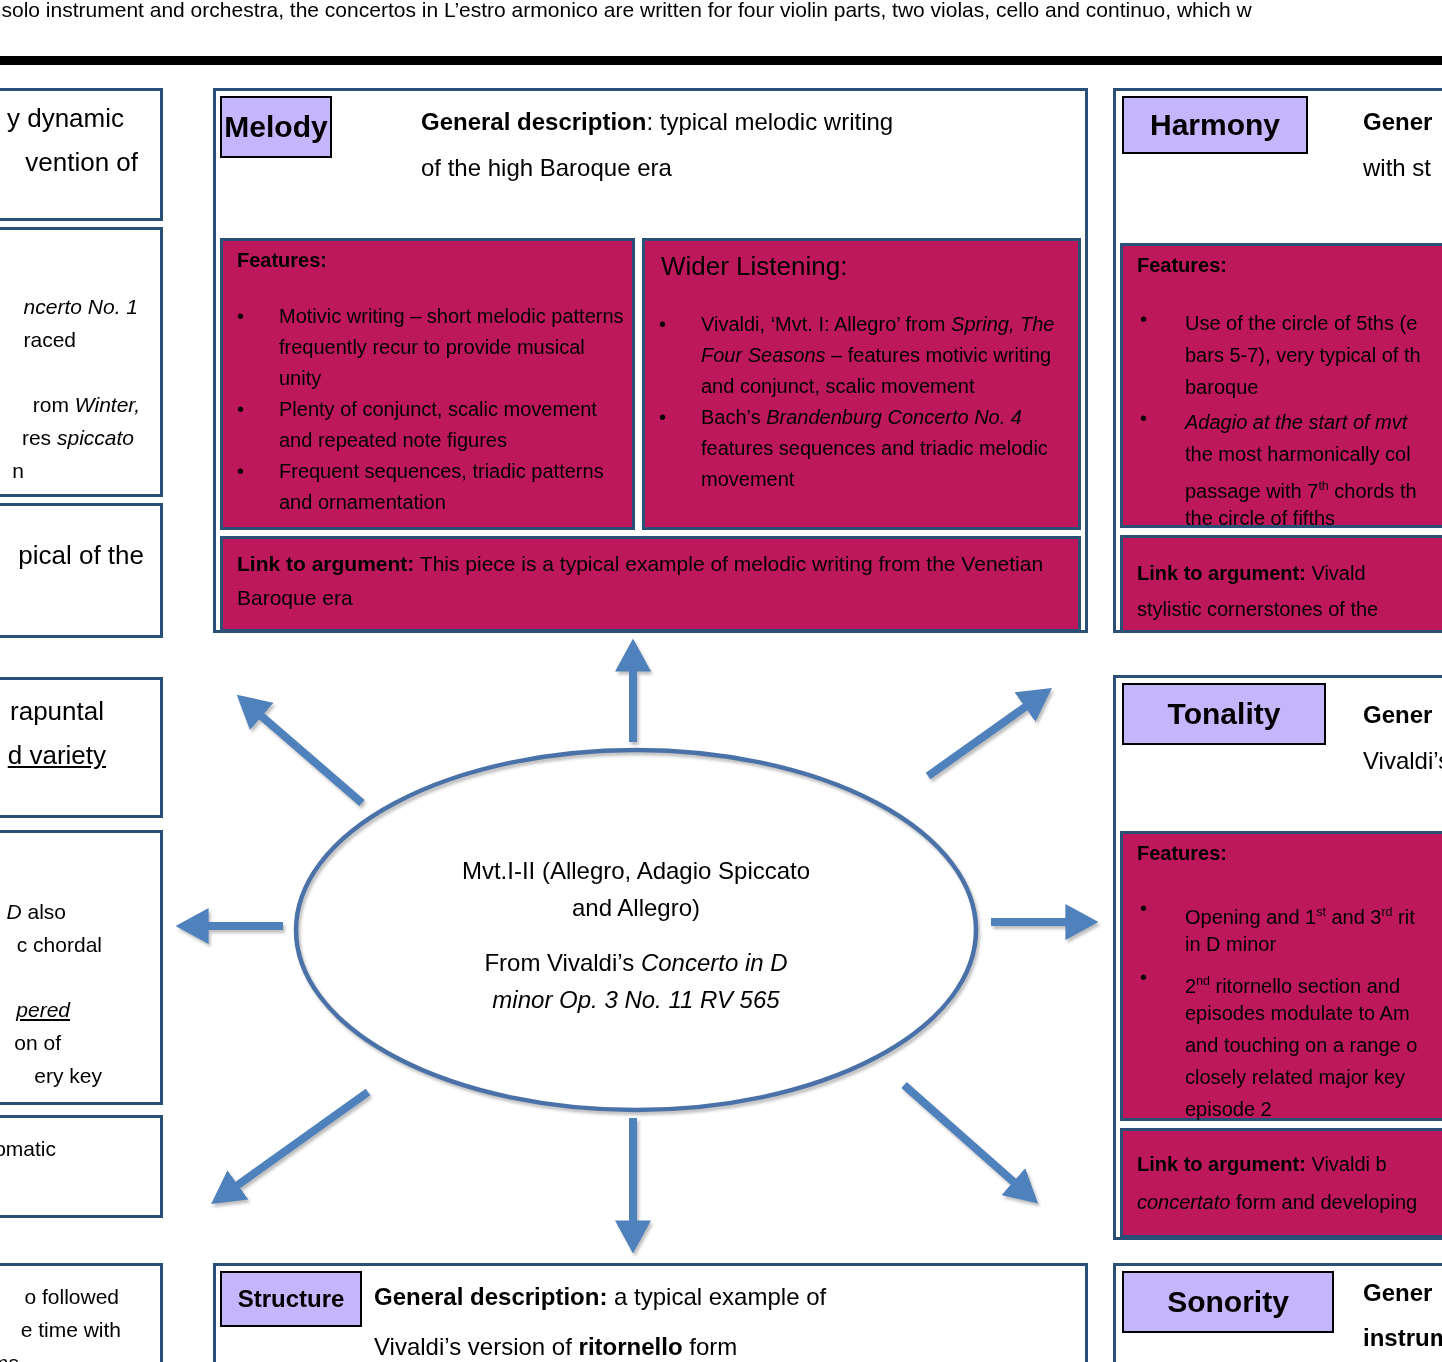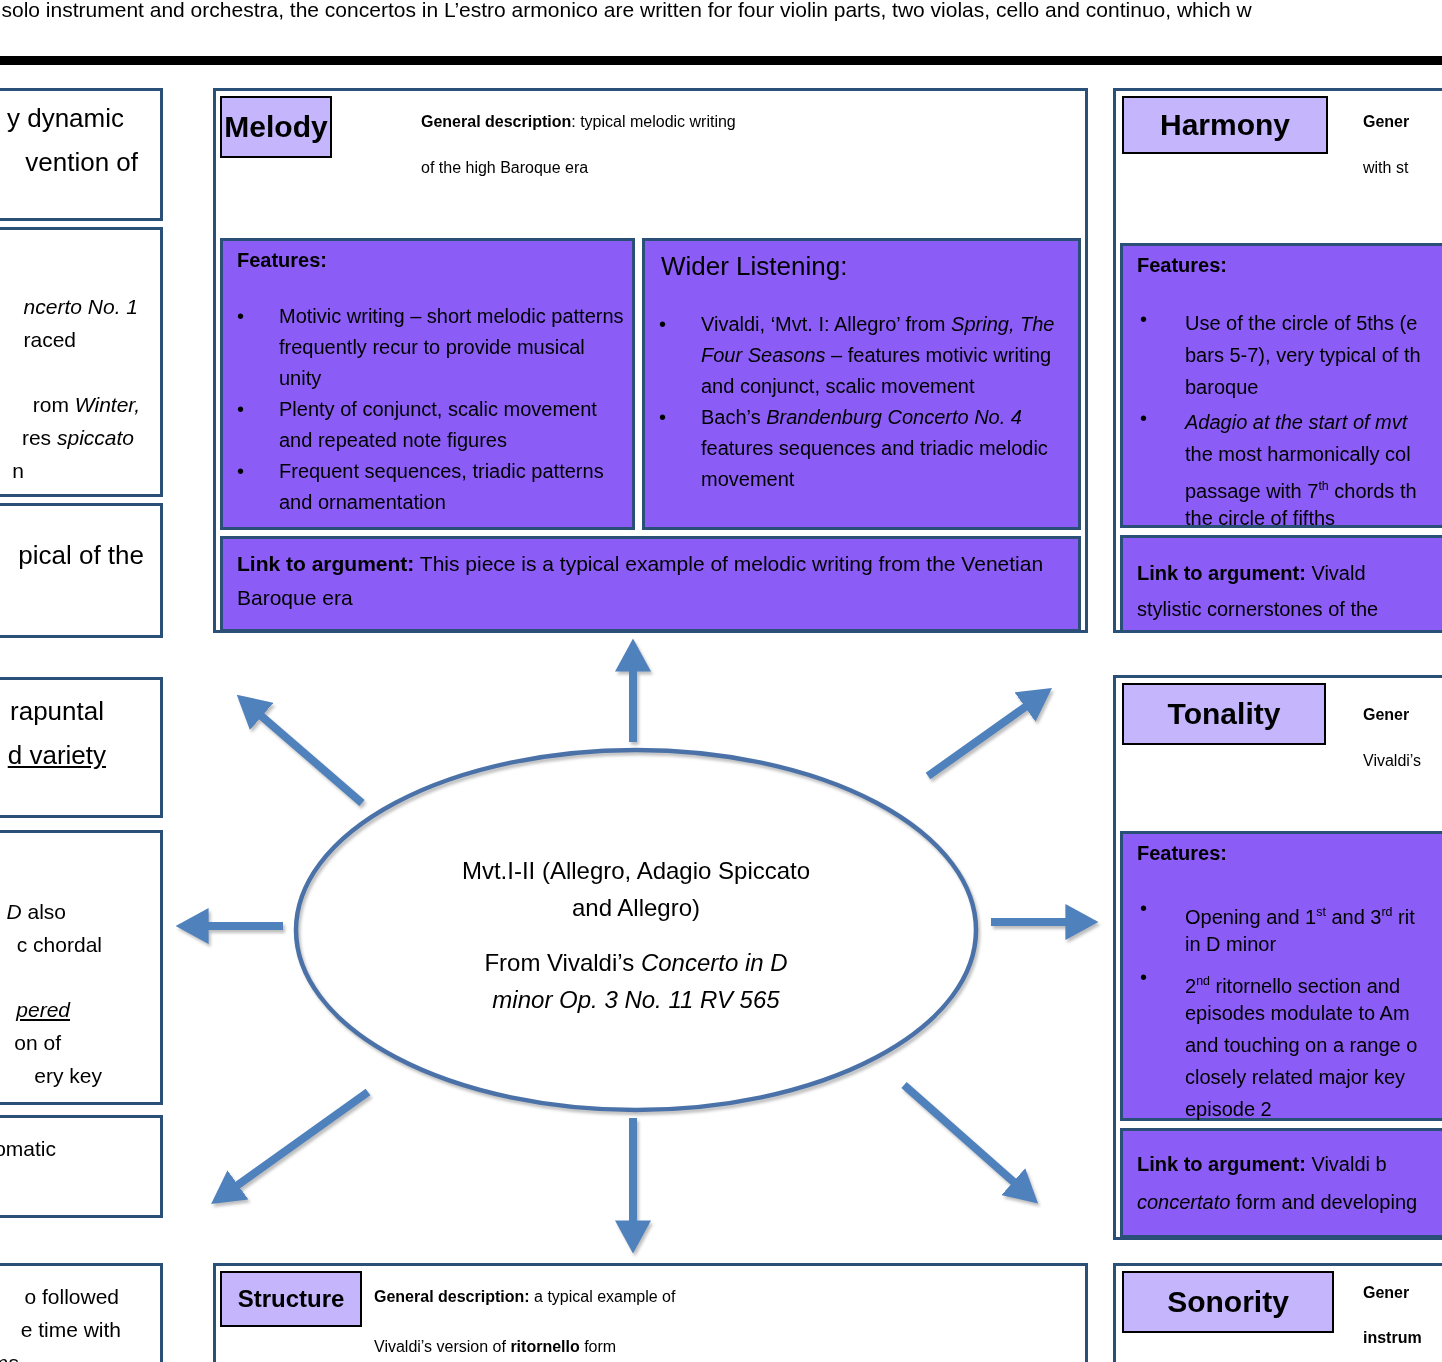--- a/index.html
+++ b/index.html
@@ -1,29 +1,29 @@
 <!DOCTYPE html>
 <html style="--border: #2b5078; --arrow: #4f81bd; --ellipse: #4a72a8; --rule: #000000;"><head>
 <meta charset="utf-8">
 <style>
   html,body{margin:0;padding:0;background:#fff;}
   .page{position:relative;width:1442px;height:1362px;background:#fff;overflow:hidden;
         font-family:"Liberation Sans",sans-serif;color:#000;}
   .box{position:absolute;border:3px solid var(--border,#2b5078);background:#fff;box-sizing:border-box;}
-  .cell{position:absolute;border:3px solid var(--border,#2b5078);background:#8b5cf6;box-sizing:border-box;}
+  .cell{position:absolute;border:3px solid var(--border,#2b5078);background:#be185d;box-sizing:border-box;}
   .labelbox{position:absolute;border:2px solid #000;background:#c4b5fd;display:flex;align-items:center;
             justify-content:center;font-weight:700;box-sizing:border-box;}
   .line{position:absolute;white-space:nowrap;}
   .b{font-weight:700}.i{font-style:italic}
   .sup{font-size:0.62em;vertical-align:super;}
   .fs21{font-size:21px;line-height:31px;}
   .fs26{font-size:26px;}
   .toptext{position:absolute;top:-2px;left:-16px;font-size:21px;white-space:nowrap;}
   .rule{position:absolute;left:0;top:56px;width:1442px;height:9px;background:var(--rule,#000);}
-  .desc{position:absolute;font-size:16px;line-height:46px;}
+  .desc{position:absolute;font-size:24px;line-height:46px;}
   .ftitle{position:absolute;font-size:20px;font-weight:700;}
   .bullets{position:absolute;font-size:20px;line-height:31px;}
   .bullet{position:relative;padding-left:56px;}
   .bullet::before{content:"\2022";position:absolute;left:14px;top:0;}
   .bulglyph{position:absolute;font-size:20px;}
   .fline{position:absolute;font-size:20px;line-height:31px;white-space:nowrap;}
   .linktext{position:absolute;left:14px;right:10px;top:8px;font-size:21px;line-height:34px;}
   .centertext{position:absolute;left:346px;top:852px;width:580px;text-align:center;
               font-size:24px;line-height:37px;}
   .gap{height:18px;}
@@ -123,21 +123,21 @@
       </div>
     </div>
     <div class="cell" style="left:4px;top:445px;right:4px;height:96px;">
       <div class="linktext">
         <span class="b">Link to argument:</span><span> This piece is a typical example of melodic writing from the Venetian Baroque era</span>
       </div>
     </div>
   </div>
 
   <div class="box" style="left:1113px;top:88px;width:560px;height:545px;">
-    <div class="labelbox" style="left:6px;top:5px;width:206px;height:58px;font-size:30px;">Harmony</div>
+    <div class="labelbox" style="left:6px;top:5px;width:186px;height:58px;font-size:30px;">Harmony</div>
     <div class="desc" style="left:247px;top:8px;">
       <div class="b">Gener</div>
       <div>with st</div>
     </div>
     <div class="cell" style="left:4px;top:152px;width:552px;height:285px;">
       <div class="ftitle" style="left:14px;top:8px;">Features:</div>
       <div class="bulglyph" style="left:17px;top:62px;">•</div>
       <div class="fline" style="left:62px;top:62px;">Use of the circle of 5ths (e</div>
       <div class="fline" style="left:62px;top:94px;">bars 5-7), very typical of th</div>
       <div class="fline" style="left:62px;top:126px;">baroque</div>

